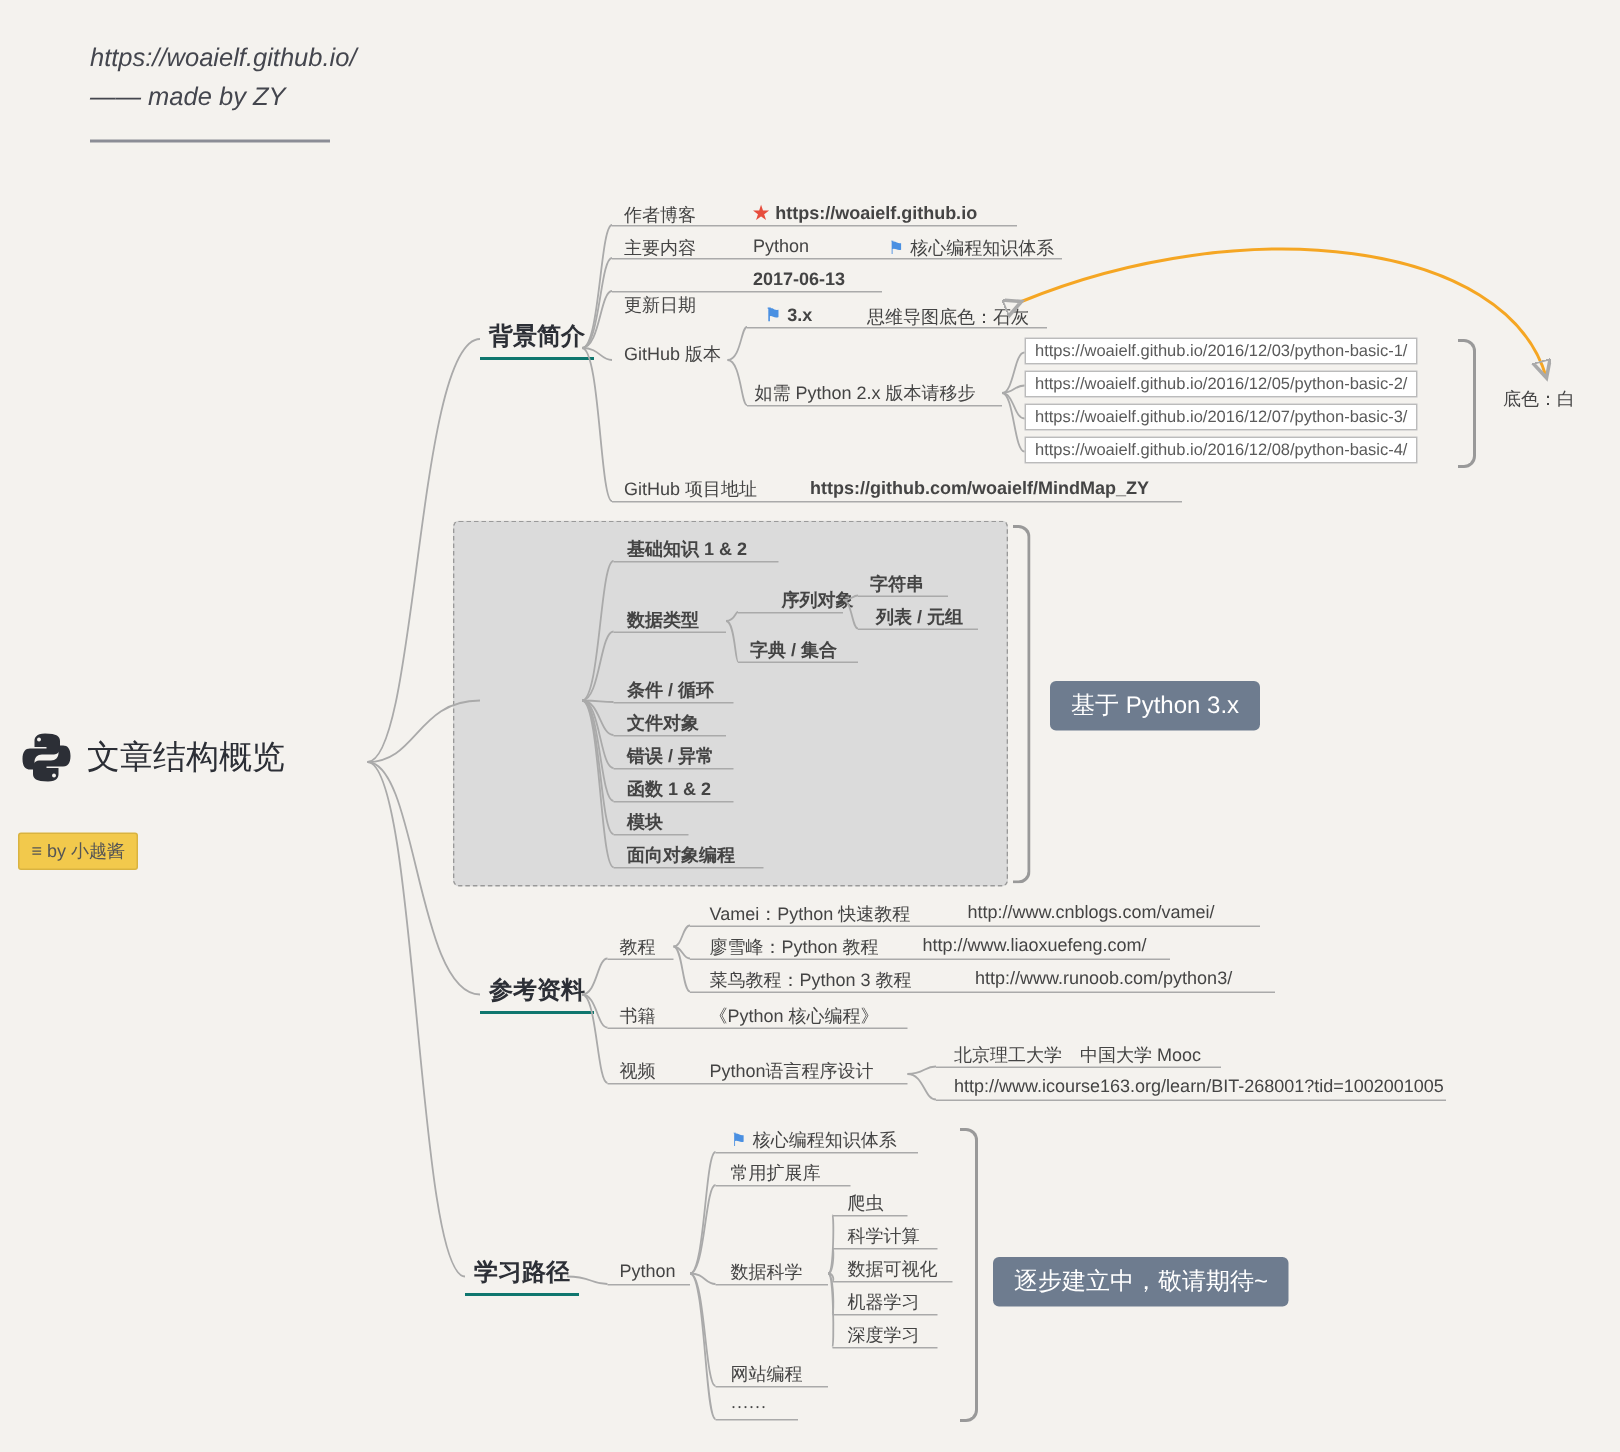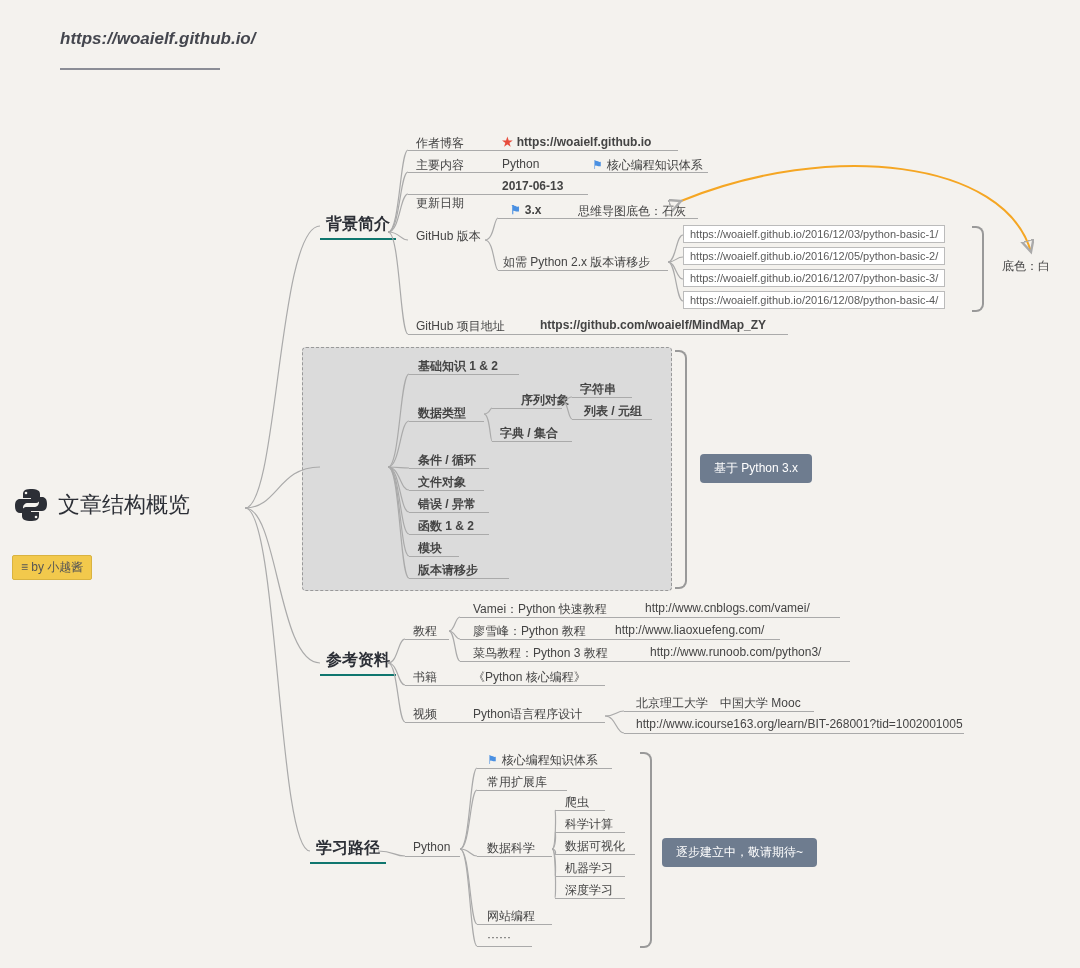--- a/index.html
+++ b/index.html
@@ -1,40 +1,41 @@
 <!DOCTYPE html>
 <html><head>
 <meta charset="utf-8">
 <style>
 html,body{margin:0;padding:0;width:1080px;height:968px;background:#f4f2ee;font-family:"Microsoft YaHei","PingFang SC",sans-serif;overflow:hidden;position:relative}
-.hdr{position:absolute;left:60px;top:26px;font-style:italic;font-weight:bold;color:#44464e;font-size:17px;line-height:1.5}
+.hdr{position:absolute;left:60px;top:26px;font-style:italic;font-weight:normal;color:#44464e;font-size:17px;line-height:1.5}
 .hdr .underline{display:inline-block;border-bottom:2px solid #8b8d96;width:160px;margin-top:6px}
 .root{position:absolute;left:12px;top:486px;display:flex;align-items:center}
 .root .pylogo{width:38px;height:38px;margin-right:8px;position:relative}
 .root-title{font-size:22px;font-weight:normal;color:#2c2f36}
 .author-tag{position:absolute;left:12px;top:555px;background:#f2c94c;color:#555;font-size:12px;padding:3px 8px;border-radius:2px;border:1px solid #d9b340}
 .sec-title{position:absolute;font-size:16px;font-weight:bold;color:#2c2f36;border-bottom:2px solid #0f766e;padding:0 6px 3px 6px}
 .mind-box{position:absolute;left:302px;top:347px;width:368px;height:242px;background:#dbdbdb;border:1px dashed #999;border-radius:4px}
 .cell{position:absolute;font-size:12px;color:#444;white-space:nowrap}
 .cell.b{font-weight:bold}
 .divline{position:absolute;height:1px;background:#aaa}
-.pill{position:absolute;background:#6e7c8f;color:#fff;font-size:12px;padding:6px 14px;border-radius:4px}
+.pill{position:absolute;background:#6e7c8f;color:#fff;font-size:16px;padding:6px 14px;border-radius:4px}
 .linkcell{position:absolute;font-size:11px;color:#5a5a5a;border:1px solid #bbb;padding:2px 6px;background:#fff;white-space:nowrap}
 .star{color:#e74c3c;margin-right:4px}
 .flag{color:#4a90e2;margin-right:4px}
 svg.conn{position:absolute;left:0;top:0;width:1080px;height:968px;pointer-events:none}
 svg.conn path{fill:none;stroke:#aaa;stroke-width:1.2}
 svg.conn path.orange{stroke:#f5a623;stroke-width:2}
 .brace{position:absolute;border-right:2px solid #999;border-top:2px solid #999;border-bottom:2px solid #999;border-radius:0 8px 8px 0;width:10px}
 </style>
 </head>
 <body>
 
 <div class="hdr">
   <div>https://woaielf.github.io/</div>
+  <div>—— made by ZY</div>
   <div class="underline"></div>
 </div>
 
 <div class="root">
   <div class="pylogo">
     <svg viewBox="0 0 38 38">
         <path d="M18 3c-6 0-7 3-7 5v4h8v1H8c-3 0-5 2-5 7s2 7 5 7h3v-5c0-3 2-5 5-5h8c2 0 4-2 4-4V8c0-3-2-5-10-5z" fill="#2c2f36"></path>
         <circle cx="14" cy="7" r="1.3" fill="#f4f2ee"></circle>
         <path d="M20 35c6 0 7-3 7-5v-4h-8v-1h11c3 0 5-2 5-7s-2-7-5-7h-3v5c0 3-2 5-5 5h-8c-2 0-4 2-4 4v5c0 3 2 5 10 5z" fill="#2c2f36"></path>
         <circle cx="24" cy="31" r="1.3" fill="#f4f2ee"></circle>
@@ -97,21 +98,21 @@
 <div class="cell b" style="left:418px;top:452px">条件 / 循环</div>
 <div class="divline" style="left:409px;top:468px;width:80px"></div>
 <div class="cell b" style="left:418px;top:474px">文件对象</div>
 <div class="divline" style="left:409px;top:490px;width:75px"></div>
 <div class="cell b" style="left:418px;top:496px">错误 / 异常</div>
 <div class="divline" style="left:409px;top:512px;width:80px"></div>
 <div class="cell b" style="left:418px;top:518px">函数 1 &amp; 2</div>
 <div class="divline" style="left:409px;top:534px;width:80px"></div>
 <div class="cell b" style="left:418px;top:540px">模块</div>
 <div class="divline" style="left:409px;top:556px;width:50px"></div>
-<div class="cell b" style="left:418px;top:562px">版本请移步</div>
+<div class="cell b" style="left:418px;top:562px">面向对象编程</div>
 <div class="divline" style="left:409px;top:578px;width:100px"></div>
 <div class="brace" style="left:675px;top:350px;height:235px"></div>
 <div class="pill" style="left:700px;top:454px">基于 Python 3.x</div>
 
 <div class="cell" style="left:413px;top:623px">教程</div>
 <div class="divline" style="left:405px;top:639px;width:44px"></div>
 <div class="cell" style="left:473px;top:601px">Vamei：Python 快速教程</div>
 <div class="cell" style="left:645px;top:601px">http://www.cnblogs.com/vamei/</div>
 <div class="divline" style="left:460px;top:617px;width:380px"></div>
 <div class="cell" style="left:473px;top:623px">廖雪峰：Python 教程</div>

